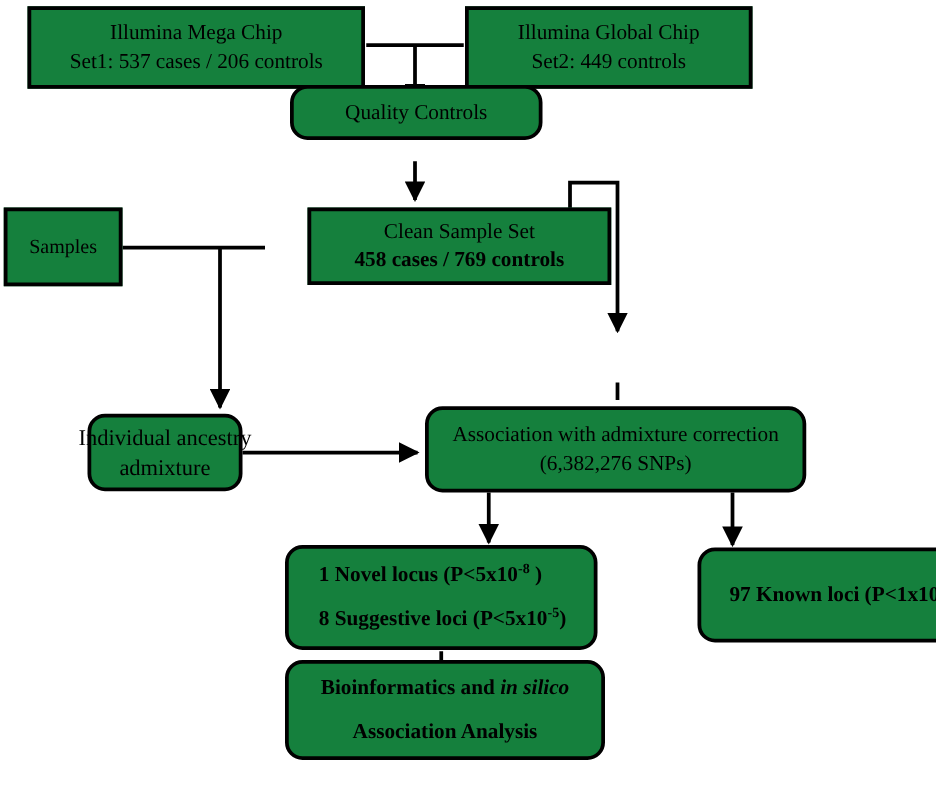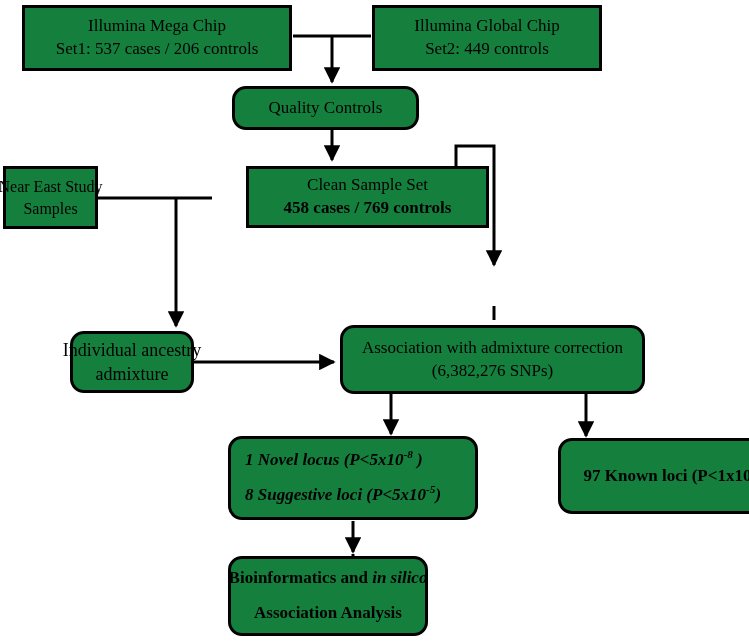--- a/index.html
+++ b/index.html
@@ -87,62 +87,61 @@
   <div class="node sharp" style="left:22px; top:5px; width:270px; height:66px;">
     <span class="line1 sz17">Illumina Mega Chip</span>
     <span class="line2 sz17">Set1: 537 cases / 206 controls</span>
   </div>
 
   <div class="node sharp" style="left:372px; top:5px; width:230px; height:66px;">
     <span class="line1 sz17">Illumina Global Chip</span>
     <span class="line2 sz17">Set2: 449 controls</span>
   </div>
 
-  <div class="node rounded" style="left:232px; top:86px; width:187px; height:44px;">
+  <div class="node rounded" style="left:232px; top:68px; width:202px; height:44px;">
     <span class="line1 sz17">Quality Controls</span>
   </div>
 
   <div class="node sharp" style="left:3px; top:166px; width:95px; height:63px;">
-    <span class="line1 sz16">Near East Study</span>
     <span class="line2 sz16">Samples</span>
   </div>
 
   <div class="node sharp" style="left:218px; top:166px; width:243px; height:62px;margin-left:28px;">
     <span class="line1 sz17">Clean Sample Set</span>
     <span class="line2 sz17 bold">458 cases / 769 controls</span>
   </div>
 
 
   <div class="node rounded" style="left:70px; top:331px; width:124px; height:62px;">
     <span class="line1 sz15">Individual ancestry</span>
     <span class="line2 sz15">admixture</span>
   </div>
 
   <div class="node rounded" style="left:340px; top:325px; width:305px; height:69px;">
     <span class="line1 sz17">Association with admixture correction</span>
     <span class="line2 sz17">(6,382,276  SNPs)</span>
   </div>
 
-  <div class="node rounded" style="left:228px; top:436px; width:250px; height:84px; align-items:flex-start; padding-left:14px;font-style:italic;">
+  <div class="node rounded" style="left:228px; top:436px; width:250px; height:84px; align-items:flex-start; padding-left:24px;">
     <span class="line1 sz17 bold">
       <span>1 Novel locus (P&lt;5x10</span><sup>-8</sup><span> )</span>
     </span>
     <span class="spacer"></span>
     <span class="line2 sz17 bold">
       <span>8 Suggestive loci (P&lt;5x10</span><sup>-5</sup><span>)</span>
     </span>
   </div>
 
   <div class="node rounded" style="left:512px; top:438px; width:234px; height:76px;margin-left:46px;">
     <span class="line1 sz17 bold">
       <span>97 Known loci (P&lt;1x10</span><sup>-2</sup><span>)</span>
     </span>
   </div>
 
-  <div class="node rounded" style="left:228px; top:556px; width:200px; height:80px;">
+  <div class="node rounded" style="left:228px; top:528px; width:256px; height:80px;">
     <span class="line1 sz17 bold">
       <span>Bioinformatics and </span><span class="ital">in silico</span>
     </span>
     <span class="spacer"></span>
     <span class="line2 sz17 bold">Association Analysis</span>
   </div>
 
 </div>
 
 </body></html>

